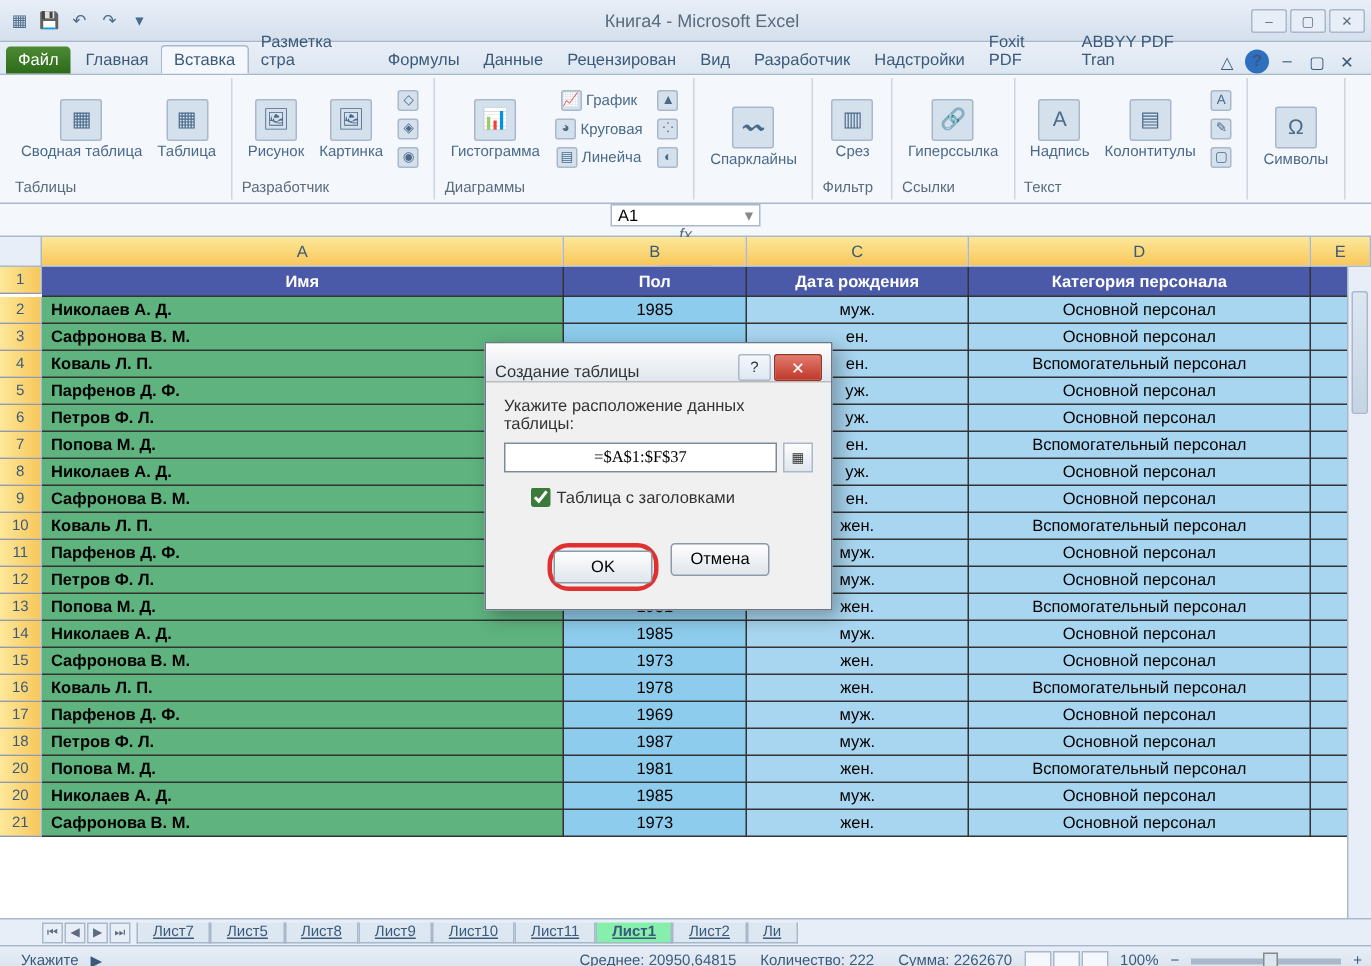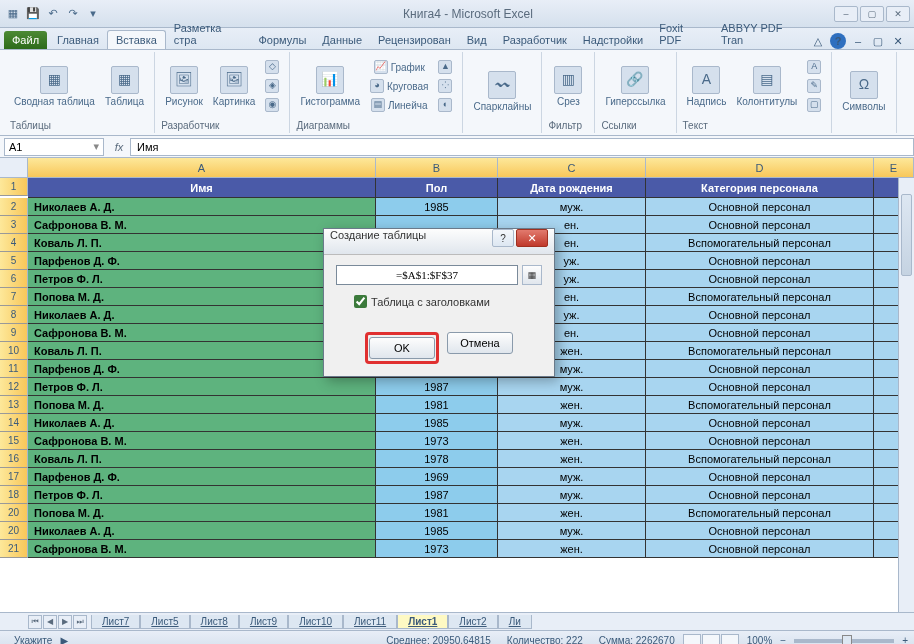--- a/index.html
+++ b/index.html
@@ -28,21 +28,21 @@
 .ribbon-group { display: flex; flex-direction: column; border-right: 1px solid #ccd6e2; padding: 2px 6px; }
 .ribbon-group .btns { flex: 1; display: flex; gap: 2px; align-items: center; }
 .ribbon-group .label { text-align: left; font-size: 10px; color: #5a6b7d; padding-top: 2px; }
 .rbtn { display: flex; flex-direction: column; align-items: center; justify-content: center; padding: 2px 4px; min-width: 40px; color: #4a6a8a; font-size: 10px; line-height: 1.1; cursor: pointer; }
 .rbtn .ricon { width: 28px; height: 28px; background: #d5e0ed; border: 1px solid #a9b8cb; margin-bottom: 2px; border-radius: 2px; display: flex; align-items: center; justify-content: center; font-size: 14px; }
 .rbtn.small { min-width: 0; flex-direction: row; gap: 3px; }
 .rbtn.small .ricon { width: 14px; height: 14px; margin: 0; font-size: 9px; }
 .rbtn-col { display: flex; flex-direction: column; gap: 1px; }
 
 
-.formula-bar { height: 22px; display: flex; align-items: center; border-bottom: 1px solid #a9b8cb; background: #f4f7fb; }
+.formula-bar { height: 22px; display: flex; align-items: center; border-bottom: 1px solid #a9b8cb; background: #f4f7fb; flex-direction: column; }
 .name-box { width: 100px; height: 18px; margin: 0 4px; border: 1px solid #a9b8cb; background: #fff; display: flex; align-items: center; padding: 0 4px; font-size: 11px; }
 .name-box .dd { margin-left: auto; color: #888; }
 .fx-btn { width: 22px; text-align: center; font-style: italic; color: #5a6b7d; }
 .formula-input { flex: 1; height: 18px; border: 1px solid #a9b8cb; background: #fff; padding: 0 6px; font-size: 11px; display: flex; align-items: center; }
 
 
 .grid-wrap { position: relative; height: 454px; overflow: hidden; }
 .grid { display: grid; grid-template-columns: 28px 348px 122px 148px 228px 40px; }
 .colhead { background: linear-gradient(#f4f7fb, #dde7f2); border-right: 1px solid #a9b8cb; border-bottom: 1px solid #a9b8cb; height: 20px; display: flex; align-items: center; justify-content: center; font-size: 11px; color: #3b5a7a; }
 .colhead.sel { background: linear-gradient(#fde89a, #f8c75a); }
@@ -56,47 +56,47 @@
 .cell.c-d { background: #a8d5f0; color: #000; justify-content: center; }
 .cell.c-e { background: #a8d5f0; }
 .scrollbar-v { position: absolute; right: 0; top: 20px; bottom: 0; width: 16px; background: #e8eef7; border-left: 1px solid #a9b8cb; }
 .scrollbar-v::before { content: ''; position: absolute; top: 16px; left: 2px; right: 2px; height: 80px; background: linear-gradient(#dde7f2, #c5d3e2); border: 1px solid #a9b8cb; border-radius: 2px; }
 
 
 .sheet-tabs { height: 18px; background: #e8eef7; display: flex; align-items: center; border-top: 1px solid #a9b8cb; padding-left: 28px; }
 .sheet-tab-nav { display: flex; gap: 1px; margin-right: 4px; }
 .sheet-tab-nav span { width: 14px; height: 14px; display: flex; align-items: center; justify-content: center; font-size: 8px; color: #5a6b7d; border: 1px solid #a9b8cb; }
 .sheet-tab { padding: 1px 10px; font-size: 10px; background: #dde7f2; border: 1px solid #a9b8cb; border-top: none; color: #3b5a7a; cursor: pointer; text-decoration: underline; }
-.sheet-tab.active { background: #fef9c3; font-weight: bold; }
+.sheet-tab.active { background: #86efac; font-weight: bold; }
 
 
 .statusbar { height: 20px; background: linear-gradient(#e8eef7, #d5e0ed); display: flex; align-items: center; padding: 0 6px; font-size: 10px; color: #3b5a7a; border-top: 1px solid #a9b8cb; }
 .statusbar .sb-spacer { flex: 1; }
 .statusbar .sb-item { padding: 0 8px; }
 .statusbar .view-btns { display: flex; gap: 1px; }
 .statusbar .view-btns span { width: 18px; height: 14px; border: 1px solid #a9b8cb; background: #f4f7fb; }
 .zoom-slider { width: 100px; height: 4px; background: #a9b8cb; margin: 0 8px; position: relative; }
 .zoom-slider::before { content: ''; position: absolute; left: 48px; top: -4px; width: 8px; height: 12px; background: #dde7f2; border: 1px solid #888; }
 
 
 .dialog-overlay { position: absolute; left: 323px; top: 228px; width: 232px; background: #f0f0f0; border: 1px solid #6a7a8a; box-shadow: 4px 4px 12px rgba(0,0,0,0.3); }
-.dialog-title { height: 26px; background: linear-gradient(#fdfdfd, #e0e6ed); display: flex; align-items: flex-start; padding: 0 6px; font-size: 11px; color: #333; border-bottom: 1px solid #bbb; }
+.dialog-title { height: 26px; background: linear-gradient(#fdfdfd, #e0e6ed); display: flex; align-items: flex-end; padding: 0 6px; font-size: 11px; color: #333; border-bottom: 1px solid #bbb; }
 .dialog-title .dtitle-txt { flex: 1; }
 .dialog-title .dbtn-help { width: 22px; height: 18px; background: linear-gradient(#f4f7fb, #dde7f2); border: 1px solid #a9b8cb; display: flex; align-items: center; justify-content: center; font-size: 10px; margin-right: 2px; border-radius: 2px; }
 .dialog-title .dbtn-close { width: 32px; height: 18px; background: linear-gradient(#e27a6e, #c0392b); border: 1px solid #a03020; display: flex; align-items: center; justify-content: center; color: #fff; font-size: 11px; border-radius: 2px; }
 .dialog-body { padding: 10px 12px; font-size: 11px; color: #333; }
 .dialog-body .prompt { margin-bottom: 6px; }
 .dialog-body .inputrow { display: flex; gap: 4px; margin-bottom: 10px; }
 .dialog-body .range-input { flex: 1; border: 1px solid #7a8a9a; background: #fff; padding: 2px 4px; font-family: Tahoma; font-size: 11px; text-align: center; }
 .dialog-body .refbtn { width: 20px; height: 20px; border: 1px solid #a9b8cb; background: linear-gradient(#fdfdfd, #e0e6ed); display: flex; align-items: center; justify-content: center; font-size: 9px; }
 .dialog-body .checkrow { display: flex; align-items: center; gap: 4px; margin-bottom: 14px; margin-left: 18px; }
 .dialog-body .checkrow input { accent-color: #3b7a3b; }
 .dialog-btns { display: flex; justify-content: center; gap: 8px; padding-bottom: 12px; }
 .dialog-btns button { width: 66px; height: 22px; border: 1px solid #8a9aab; background: linear-gradient(#fdfdfd, #e0e6ed); font-size: 11px; cursor: pointer; border-radius: 3px; }
-.ok-highlight { border: 3px solid #e03030; border-radius: 4px; padding: 2px 1px; display: inline-block; }
+.ok-highlight { border: 3px solid #e03030; border-radius: 14px; padding: 2px 1px; display: inline-block; }
 </style>
 </head>
 <body>
 
 <div class="titlebar">
   <div class="qat">
     <span class="qat-icon">▦</span>
     <span class="qat-icon">💾</span>
     <span class="qat-icon">↶</span>
     <span class="qat-icon">↷</span>
@@ -445,20 +445,21 @@
   <span>+</span>
 </div>
 
 <div class="dialog-overlay">
   <div class="dialog-title">
     <span class="dtitle-txt">Создание таблицы</span>
     <span class="dbtn-help">?</span>
     <span class="dbtn-close">✕</span>
   </div>
   <div class="dialog-body">
+    <div class="prompt">Укажите расположение данных таблицы:</div>
     <div class="inputrow">
       <input class="range-input" value="=$A$1:$F$37" style="">
       <div class="refbtn">▦</div>
     </div>
     <div class="checkrow">
       <input type="checkbox" checked="" style="">
       <label>Таблица с заголовками</label>
     </div>
   </div>
   <div class="dialog-btns">

